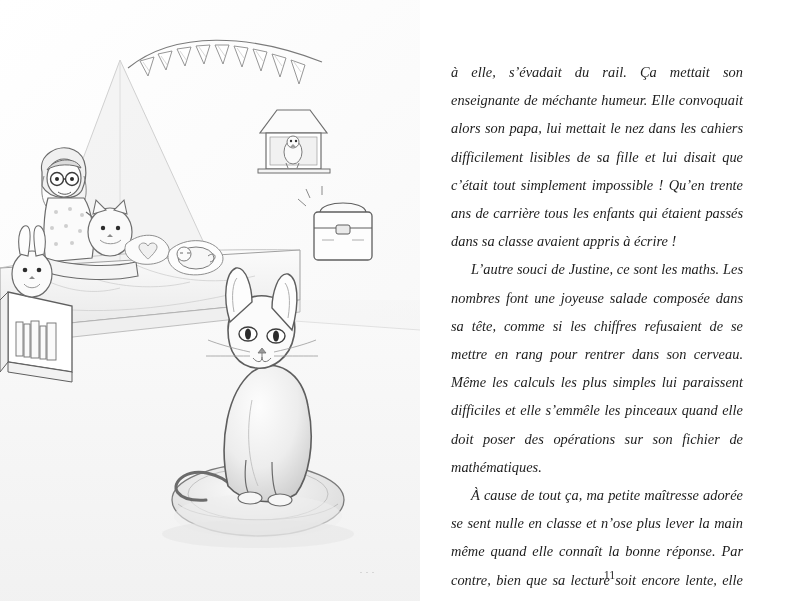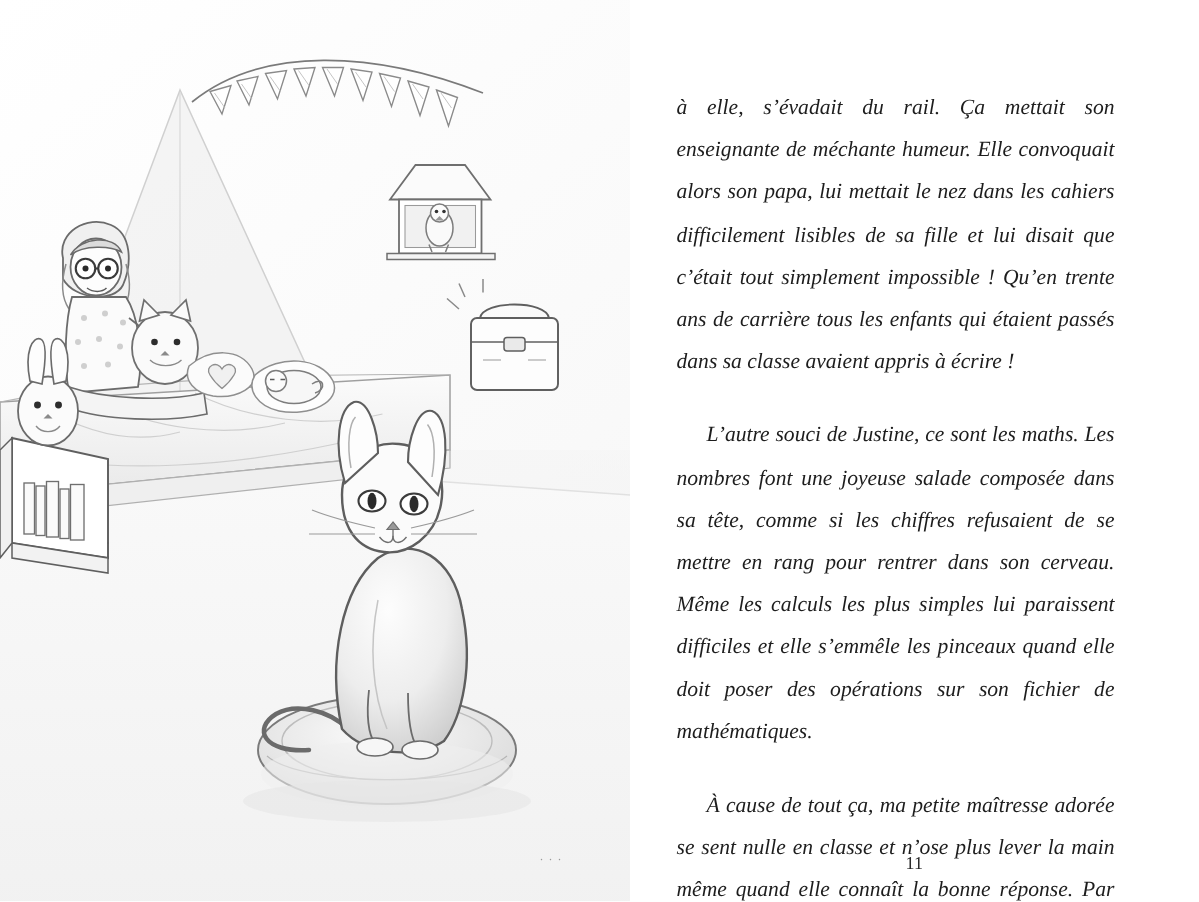--- a/index.html
+++ b/index.html
@@ -64,21 +64,20 @@
     font-size: 14.4px;
     line-height: 28.2px;
     color: #1d1d1d;
     text-align: justify;
     text-justify: inter-word;
     hyphens: manual;
     font-style: italic;
   }
   .text-column p.indent {
     text-indent: 20px;
-    margin-top: 21px;
   }
   .folio {
     position: absolute;
     left: 0;
     top: 568px;
     width: 379px;
     text-align: center;
     font-family: "Liberation Serif", serif;
     font-size: 12px;
     color: #2a2a2a;

